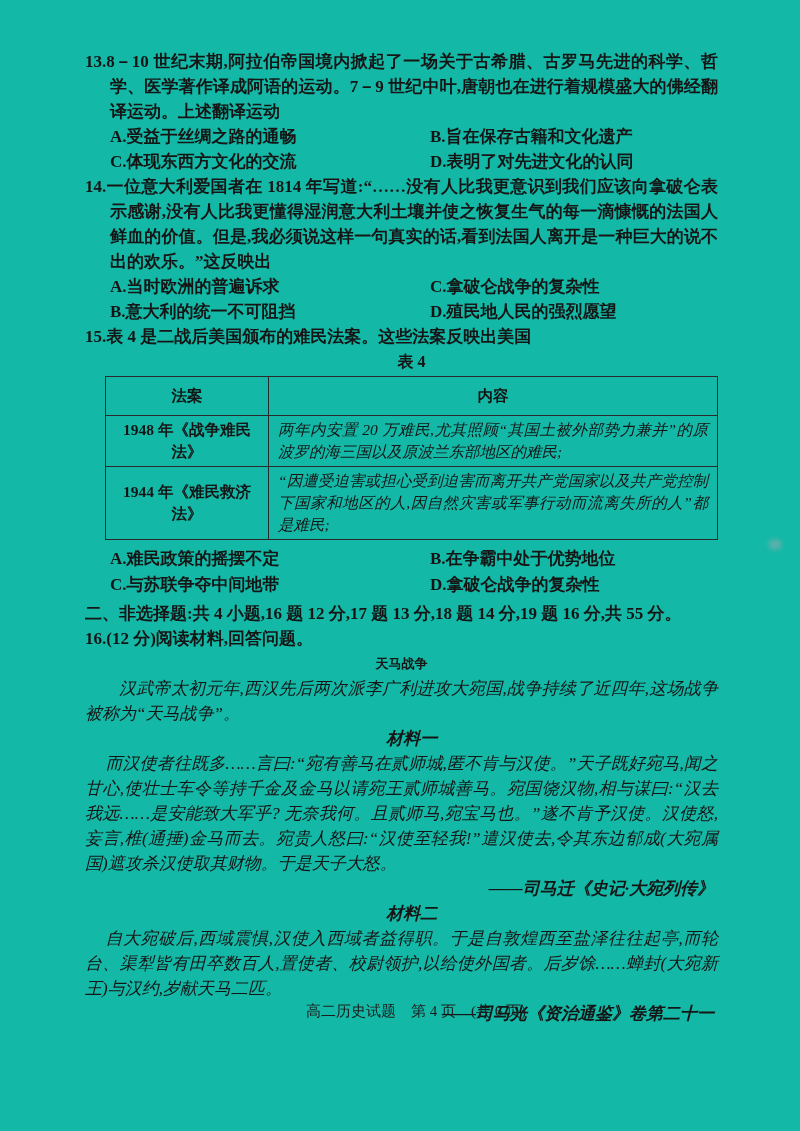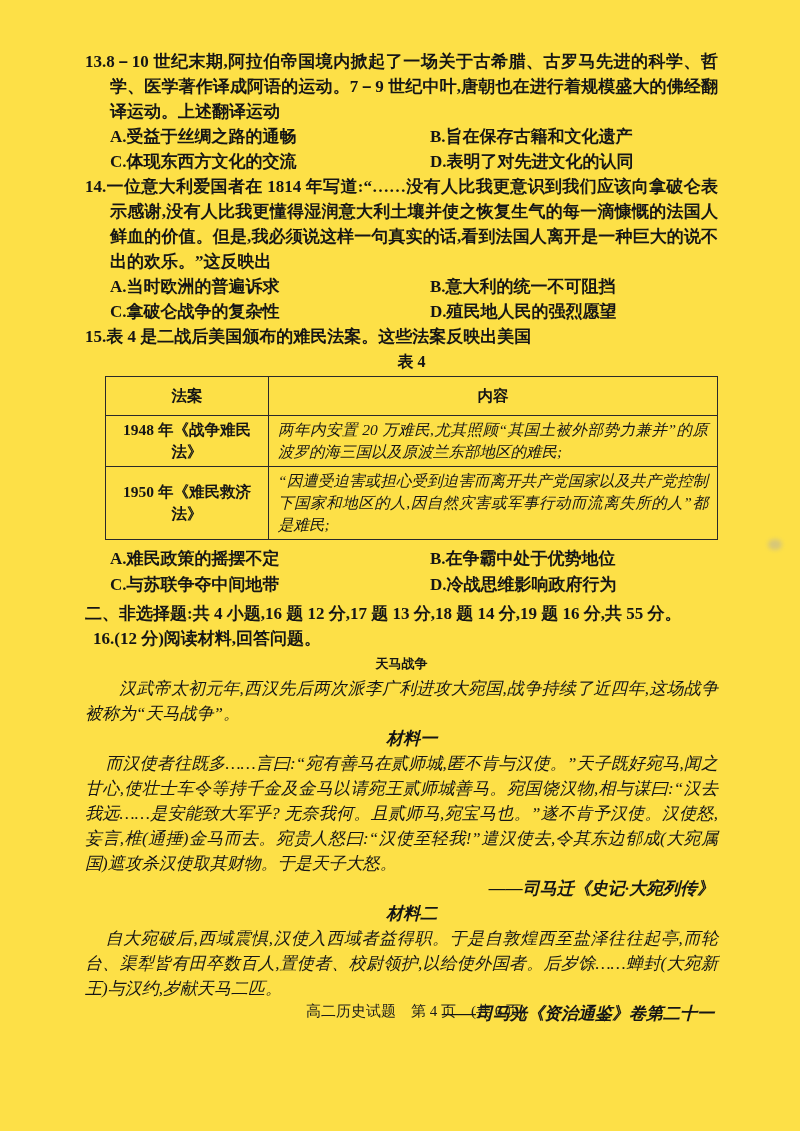--- a/index.html
+++ b/index.html
@@ -5,21 +5,21 @@
   * { box-sizing: border-box; }
   html, body {
     margin: 0; padding: 0;
     width: 800px; height: 1131px;
     background: #fdfdfb;
     overflow: hidden;
   }
   .page {
     position: relative;
     width: 800px; height: 1131px;
-    background: #fde047;
+    background: #14b8a6;
     color: #151515;
     font-family: "Liberation Serif", "DejaVu Serif", serif;
     font-size: 17px;
     line-height: 25px;
   }
   .content {
     padding: 49px 82px 0 85px;
   }
   p { margin: 0; }
   .stem {
@@ -32,21 +32,21 @@
     display: grid;
     grid-template-columns: 320px auto;
     padding-left: 25px;
     font-weight: bold;
   }
   .options .option { display: block; }
   .sec-header {
     font-weight: bold;
     text-align: justify;
   }
-  .intro { font-weight: bold; margin-left: 8px; }
+  .intro { font-weight: bold; }
   .reading-title {
     text-align: center;
     font-weight: bold;
     font-size: 13px;
   }
   .kai {
     font-style: italic;
     text-align: justify;
   }
   .lead { text-indent: 2em; }
@@ -134,22 +134,22 @@
         <span class="option">B.旨在保存古籍和文化遗产</span>
         <span class="option">C.体现东西方文化的交流</span>
         <span class="option">D.表明了对先进文化的认同</span>
       </div>
     </div>
 
     <div>
       <p class="stem">14.一位意大利爱国者在 1814 年写道:“……没有人比我更意识到我们应该向拿破仑表示感谢,没有人比我更懂得湿润意大利土壤并使之恢复生气的每一滴慷慨的法国人鲜血的价值。但是,我必须说这样一句真实的话,看到法国人离开是一种巨大的说不出的欢乐。”这反映出</p>
       <div class="options">
         <span class="option">A.当时欧洲的普遍诉求</span>
+        <span class="option">C.拿破仑战争的复杂性</span>
         <span class="option">B.意大利的统一不可阻挡</span>
-        <span class="option">C.拿破仑战争的复杂性</span>
         <span class="option">D.殖民地人民的强烈愿望</span>
       </div>
     </div>
 
     <div>
       <p class="stem">15.表 4 是二战后美国颁布的难民法案。这些法案反映出美国</p>
 
       <div class="table-block">
         <div class="table-caption">表 4</div>
         <table class="law-table">
@@ -158,32 +158,32 @@
               <th>法案</th>
               <th>内容</th>
             </tr>
           </thead>
           <tbody>
             <tr>
               <td class="law-cell">1948 年《战争难民法》</td>
               <td class="content-cell">两年内安置 20 万难民,尤其照顾“其国土被外部势力兼并”的原波罗的海三国以及原波兰东部地区的难民;</td>
             </tr>
             <tr>
-              <td class="law-cell">1950 年《难民救济法》</td>
+              <td class="law-cell">1944 年《难民救济法》</td>
               <td class="content-cell">“因遭受迫害或担心受到迫害而离开共产党国家以及共产党控制下国家和地区的人,因自然灾害或军事行动而流离失所的人”都是难民;</td>
             </tr>
           </tbody>
         </table>
       </div>
 
       <div class="options opts-after-table">
         <span class="option">A.难民政策的摇摆不定</span>
         <span class="option">B.在争霸中处于优势地位</span>
         <span class="option">C.与苏联争夺中间地带</span>
-        <span class="option">D.冷战思维影响政府行为</span>
+        <span class="option">D.拿破仑战争的复杂性</span>
       </div>
     </div>
 
     <p class="sec-header">二、非选择题:共 4 小题,16 题 12 分,17 题 13 分,18 题 14 分,19 题 16 分,共 55 分。</p>
 
     <div>
       <p class="intro">16.(12 分)阅读材料,回答问题。</p>
       <p class="reading-title">天马战争</p>
       <p class="kai lead">汉武帝太初元年,西汉先后两次派李广利进攻大宛国,战争持续了近四年,这场战争被称为“天马战争”。</p>
 

